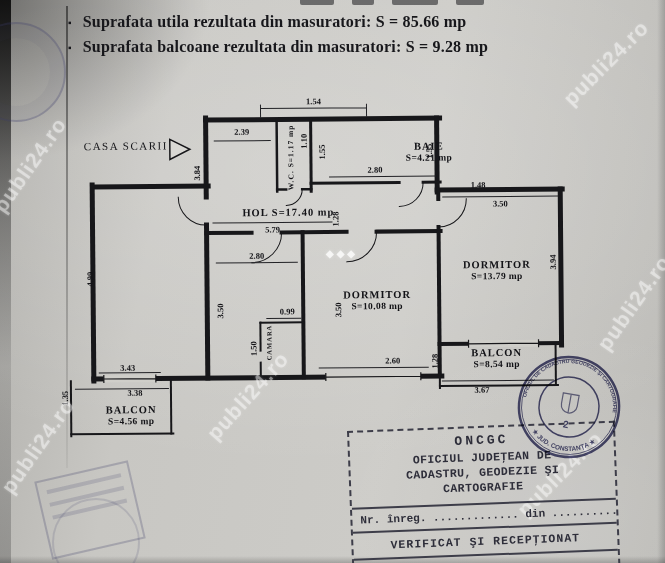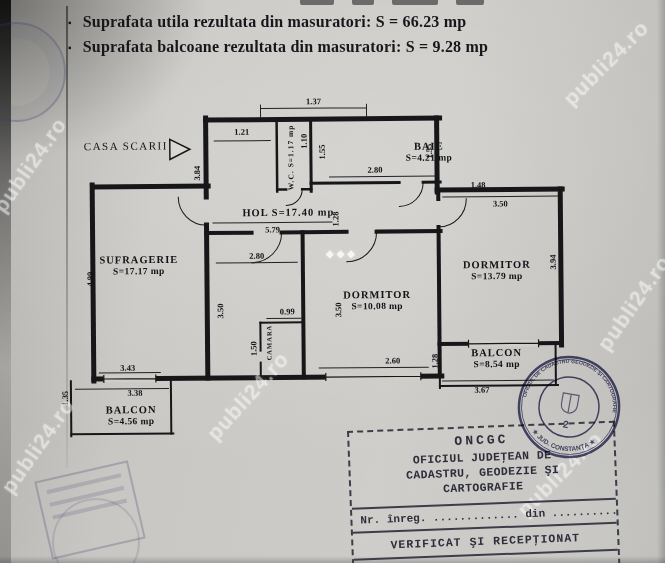--- a/index.html
+++ b/index.html
@@ -72,21 +72,21 @@
   <div class="fold-line"></div>
   <div class="smudge" style="left:300px;width:34px;"></div>
   <div class="smudge" style="left:352px;width:22px;"></div>
   <div class="smudge" style="left:392px;width:46px;"></div>
   <div class="smudge" style="left:456px;width:28px;"></div>
   <div class="faint-tl"></div>
 
   <div class="header">
       <div class="meas-row">
         <span class="bullet">▪</span>
-        <span>Suprafata utila rezultata din masuratori: S = 66.23 mp</span>
+        <span>Suprafata utila rezultata din masuratori: S = 85.66 mp</span>
       </div>
       <div class="meas-row">
         <span class="bullet">▪</span>
         <span>Suprafata balcoane rezultata din masuratori: S = 9.28 mp</span>
       </div>
     </div>
 
   <div class="plan">
     <svg class="plan-svg" width="665" height="563" viewBox="0 0 665 563">
       <g stroke="#17171a" fill="none" stroke-linecap="square">
@@ -167,45 +167,41 @@
         <div class="room-label" style="left: 384px; top: 153px; transform: translate(-50%, -50%) rotate(0deg); margin-left: 46px;">
           <div class="room-name">BAIE</div>
           <div class="room-area">S=4.21  mp</div>
         </div>
         <div class="room-label" style="left: 292px; top: 157px; transform: translate(-50%, -50%) rotate(-90deg);">
           <div class="room-name" style="font-size: 7.5px;">W.C. S=1.17 mp</div>
         </div>
         <div class="room-label" style="left: 289px; top: 212px; transform: translate(-50%, -50%) rotate(0deg);">
           <div class="room-name">HOL  S=17.40  mp</div>
         </div>
-        <div class="room-label" style="left: 139px; top: 264px; transform: translate(-50%, -50%) rotate(0deg);">
-          <div class="room-name">SUFRAGERIE</div>
-          <div class="room-area">S=17.17  mp</div>
-        </div>
         <div class="room-label" style="left: 377px; top: 301px; transform: translate(-50%, -50%) rotate(0deg);">
           <div class="room-name">DORMITOR</div>
           <div class="room-area">S=10.08 mp</div>
         </div>
         <div class="room-label" style="left: 497px; top: 272px; transform: translate(-50%, -50%) rotate(0deg);">
           <div class="room-name">DORMITOR</div>
           <div class="room-area">S=13.79 mp</div>
         </div>
         <div class="room-label" style="left: 496px; top: 360px; transform: translate(-50%, -50%) rotate(0deg);">
           <div class="room-name">BALCON</div>
           <div class="room-area">S=8.54  mp</div>
         </div>
         <div class="room-label" style="left: 130px; top: 414px; transform: translate(-50%, -50%) rotate(0deg);">
           <div class="room-name">BALCON</div>
           <div class="room-area">S=4.56  mp</div>
         </div>
         <div class="room-label" style="left: 269px; top: 342px; transform: translate(-50%, -50%) rotate(-90deg);">
           <div class="room-name" style="font-size: 6.5px;">CAMARA</div>
         </div>
-        <div class="dim" style="left: 315px; top: 101px; transform: translate(-50%, -50%) rotate(0deg);">1.37</div>
-        <div class="dim" style="left: 243px; top: 131px; transform: translate(-50%, -50%) rotate(0deg);">1.21</div>
+        <div class="dim" style="left: 315px; top: 101px; transform: translate(-50%, -50%) rotate(0deg);">1.54</div>
+        <div class="dim" style="left: 243px; top: 131px; transform: translate(-50%, -50%) rotate(0deg);">2.39</div>
         <div class="dim" style="left: 305px; top: 141px; transform: translate(-50%, -50%) rotate(-90deg);">1.10</div>
         <div class="dim" style="left: 323px; top: 152px; transform: translate(-50%, -50%) rotate(-90deg);">1.55</div>
         <div class="dim" style="left: 430px; top: 152px; transform: translate(-50%, -50%) rotate(-90deg);">1.55</div>
         <div class="dim" style="left: 376px; top: 170px; transform: translate(-50%, -50%) rotate(0deg);">2.80</div>
         <div class="dim" style="left: 198px; top: 172px; transform: translate(-50%, -50%) rotate(-90deg);">3.84</div>
         <div class="dim" style="left: 479px; top: 186px; transform: translate(-50%, -50%) rotate(0deg);">1.48</div>
         <div class="dim" style="left: 501px; top: 205px; transform: translate(-50%, -50%) rotate(0deg);">3.50</div>
         <div class="dim" style="left: 273px; top: 229px; transform: translate(-50%, -50%) rotate(0deg);">5.79</div>
         <div class="dim" style="left: 336px; top: 219px; transform: translate(-50%, -50%) rotate(-90deg);">1.28</div>
         <div class="dim" style="left: 257px; top: 255px; transform: translate(-50%, -50%) rotate(0deg);">2.80</div>

